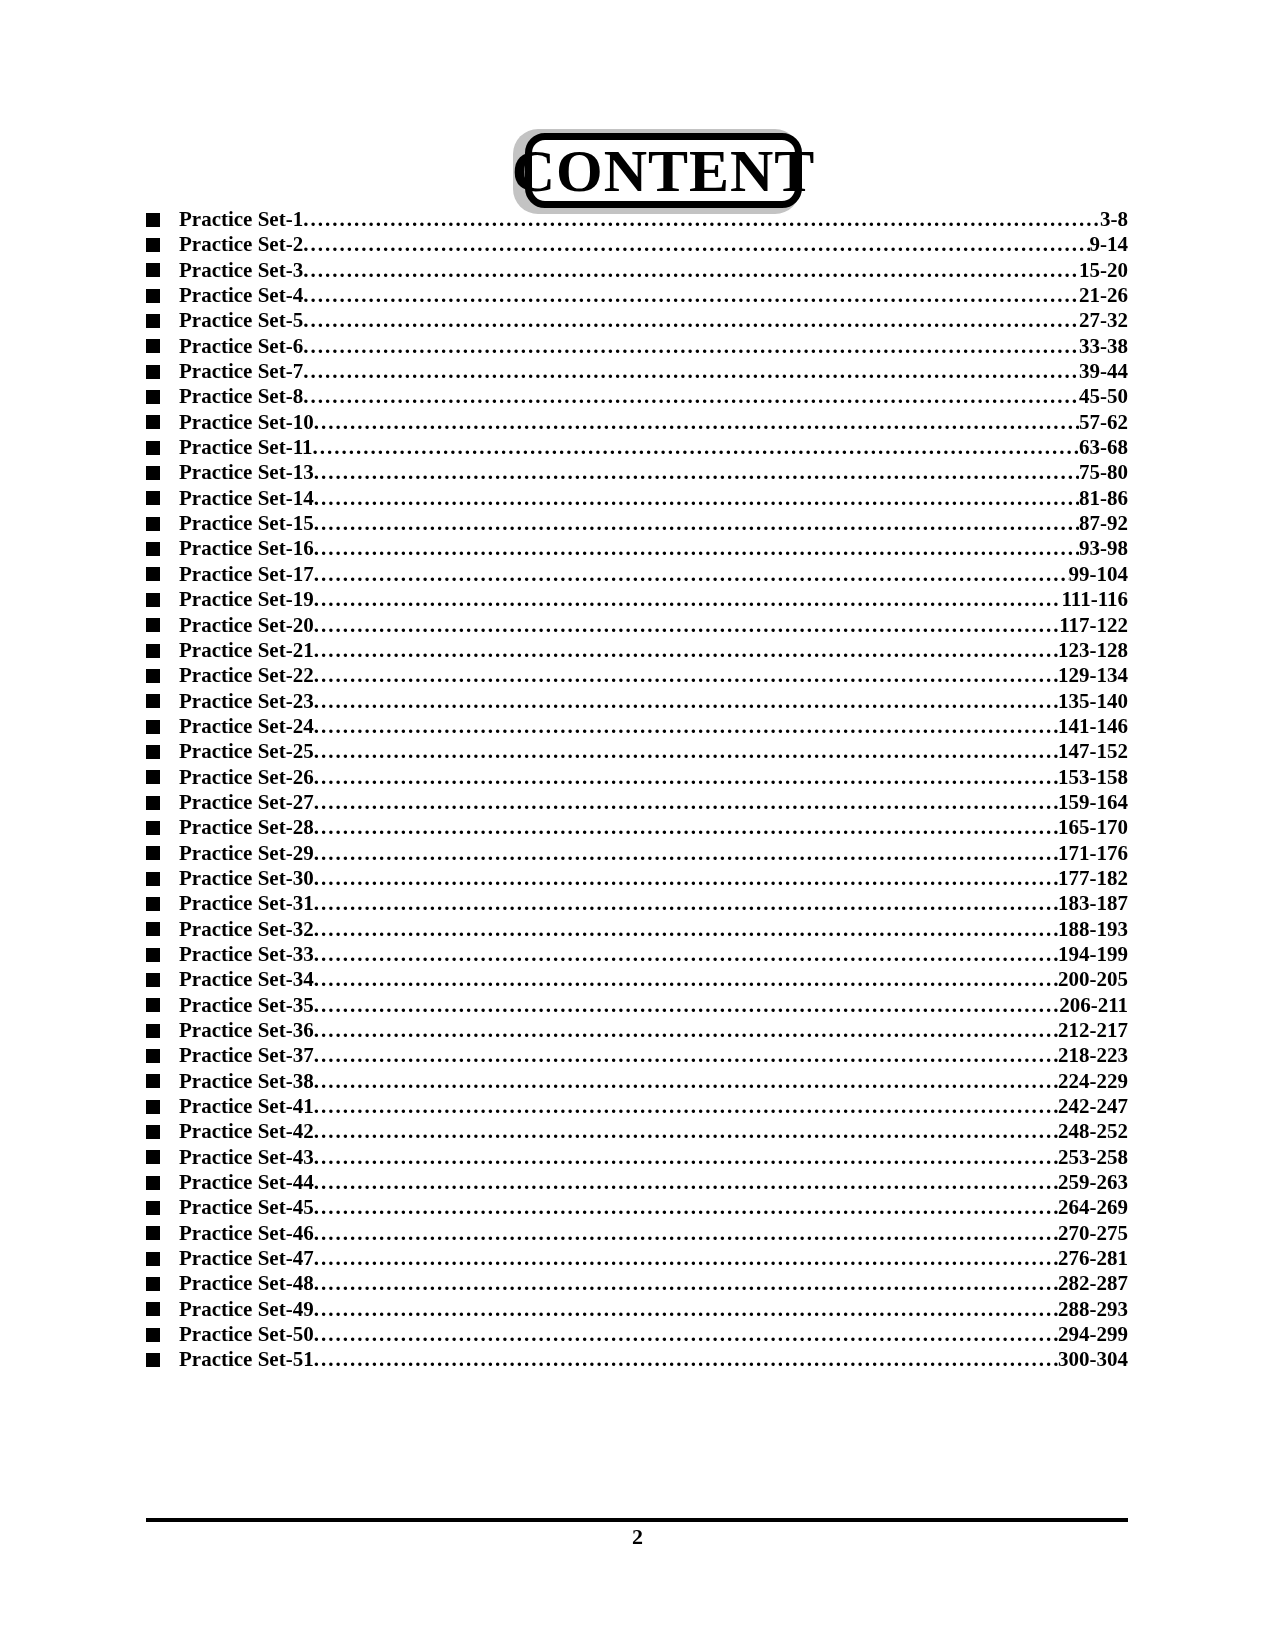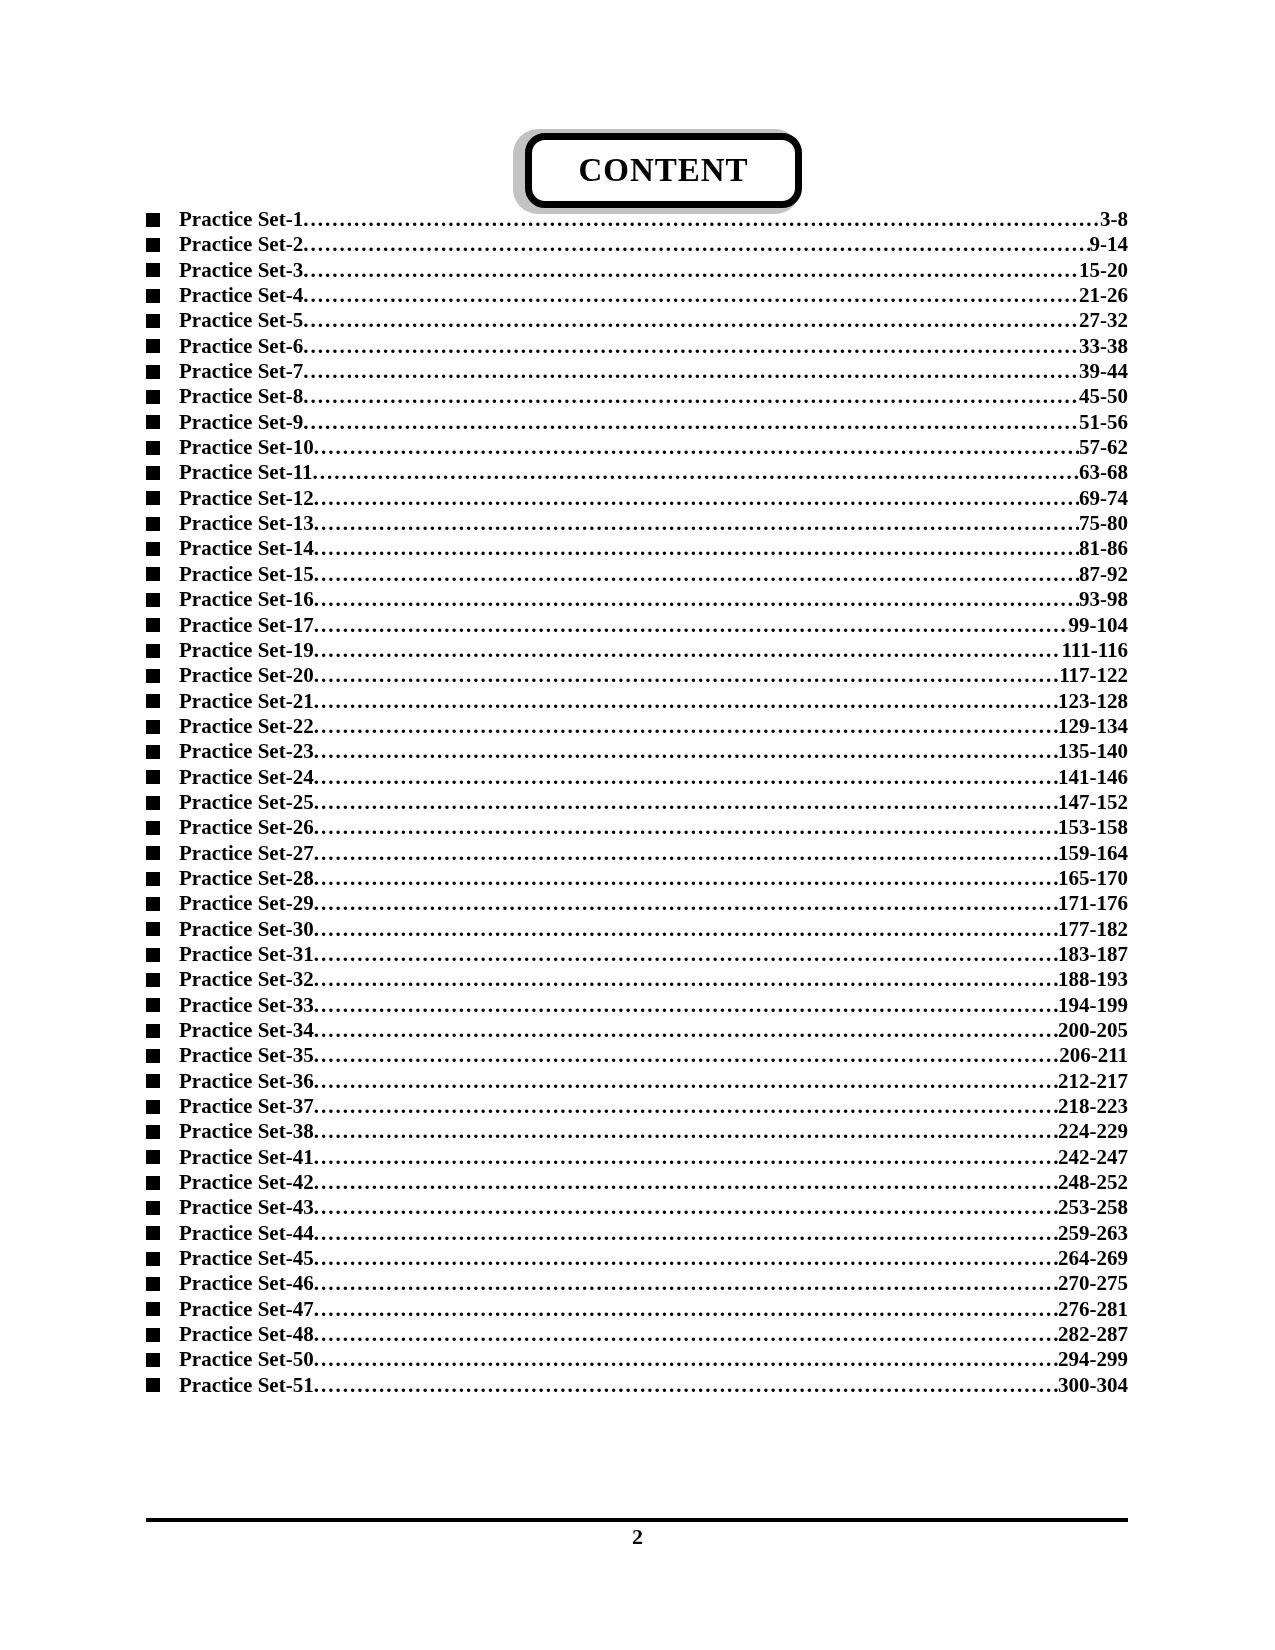--- a/index.html
+++ b/index.html
@@ -29,21 +29,21 @@
     height: 61px;
     border: 7px solid #000000;
     border-radius: 20px;
     background: #ffffff;
     box-shadow: -7px 1px 0 5px #c3c3c3;
     display: flex;
     align-items: center;
     justify-content: center;
   }
   .title-text {
-    font-size: 33px;
+    font-size: 60px;
     letter-spacing: 1px;
     line-height: 1;
     white-space: nowrap;
   }
 
   
   .toc {
     position: absolute;
     top: 207px;
     left: 146px;
@@ -157,44 +157,32 @@
     <span class="toc-pages">39-44</span>
   </div>
       <div class="toc-row">
     <span class="bullet"></span>
     <span class="toc-label">Practice Set-8</span>
     <span class="toc-dots"></span>
     <span class="toc-pages">45-50</span>
   </div>
       <div class="toc-row">
     <span class="bullet"></span>
-    <span class="toc-label">Practice Set-9</span>
-    <span class="toc-dots"></span>
-    <span class="toc-pages">51-56</span>
-  </div>
-      <div class="toc-row">
-    <span class="bullet"></span>
     <span class="toc-label">Practice Set-10</span>
     <span class="toc-dots"></span>
     <span class="toc-pages">57-62</span>
   </div>
       <div class="toc-row">
     <span class="bullet"></span>
     <span class="toc-label">Practice Set-11</span>
     <span class="toc-dots"></span>
     <span class="toc-pages">63-68</span>
   </div>
       <div class="toc-row">
     <span class="bullet"></span>
-    <span class="toc-label">Practice Set-12</span>
-    <span class="toc-dots"></span>
-    <span class="toc-pages">69-74</span>
-  </div>
-      <div class="toc-row">
-    <span class="bullet"></span>
     <span class="toc-label">Practice Set-13</span>
     <span class="toc-dots"></span>
     <span class="toc-pages">75-80</span>
   </div>
       <div class="toc-row">
     <span class="bullet"></span>
     <span class="toc-label">Practice Set-14</span>
     <span class="toc-dots"></span>
     <span class="toc-pages">81-86</span>
   </div>
@@ -376,20 +364,26 @@
     <span class="bullet"></span>
     <span class="toc-label">Practice Set-47</span>
     <span class="toc-dots"></span>
     <span class="toc-pages">276-281</span>
   </div>
       <div class="toc-row">
     <span class="bullet"></span>
     <span class="toc-label">Practice Set-48</span>
     <span class="toc-dots"></span>
     <span class="toc-pages">282-287</span>
+  </div>
+      <div class="toc-row">
+    <span class="bullet"></span>
+    <span class="toc-label">Practice Set-49</span>
+    <span class="toc-dots"></span>
+    <span class="toc-pages">288-293</span>
   </div>
       <div class="toc-row">
     <span class="bullet"></span>
     <span class="toc-label">Practice Set-50</span>
     <span class="toc-dots"></span>
     <span class="toc-pages">294-299</span>
   </div>
       <div class="toc-row">
     <span class="bullet"></span>
     <span class="toc-label">Practice Set-51</span>

